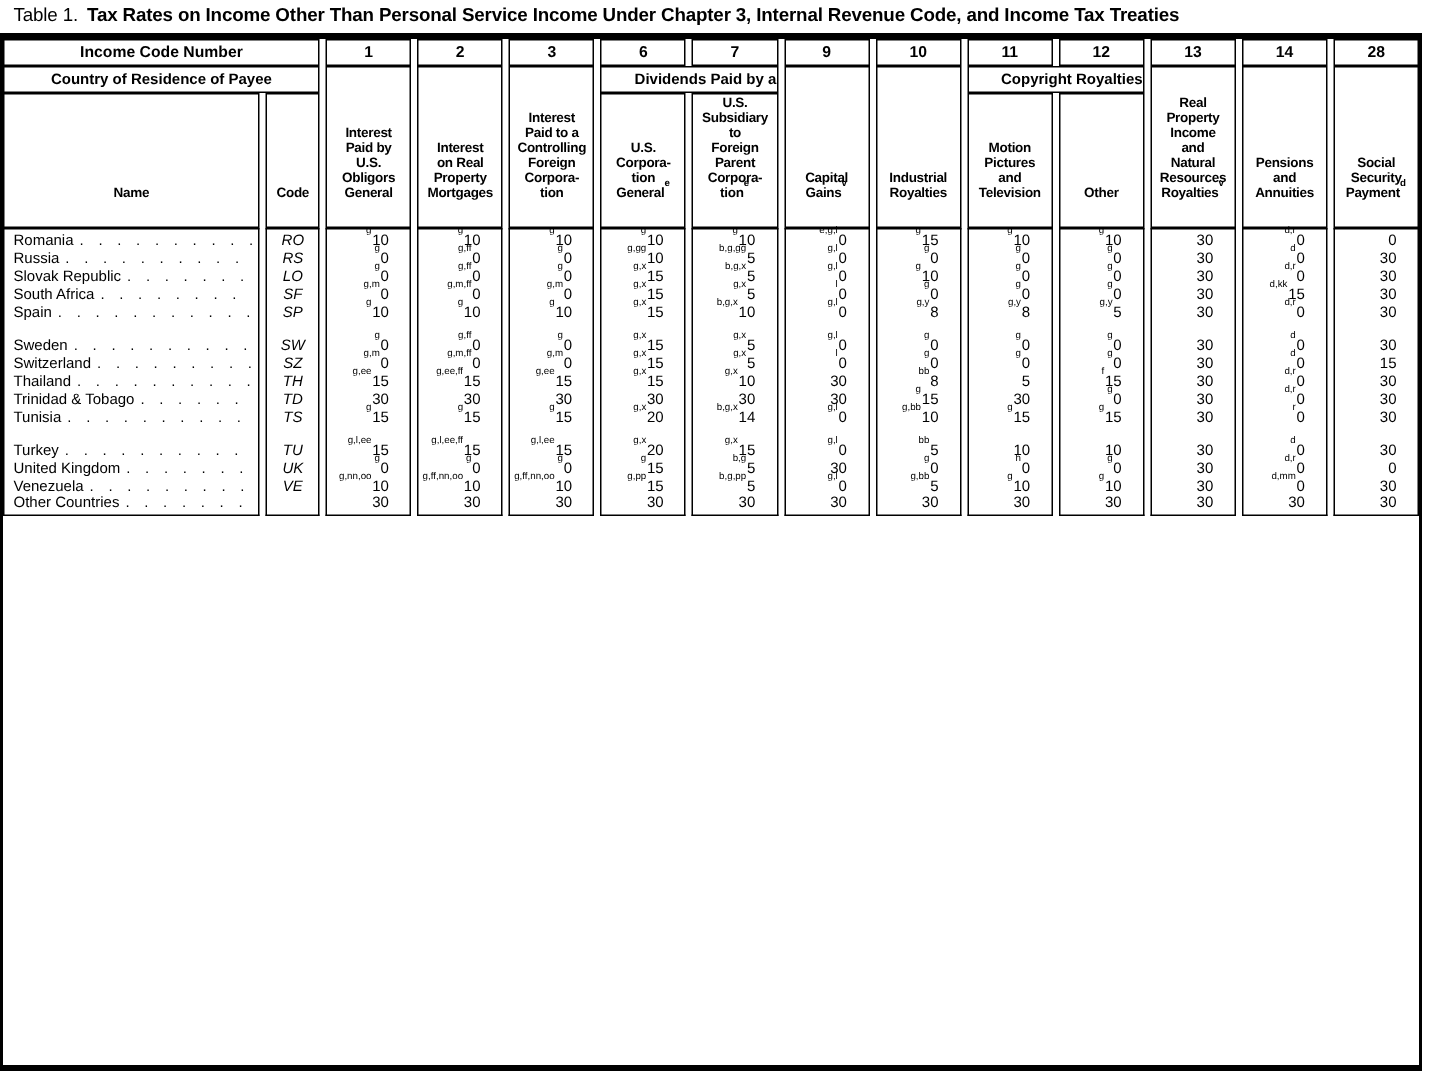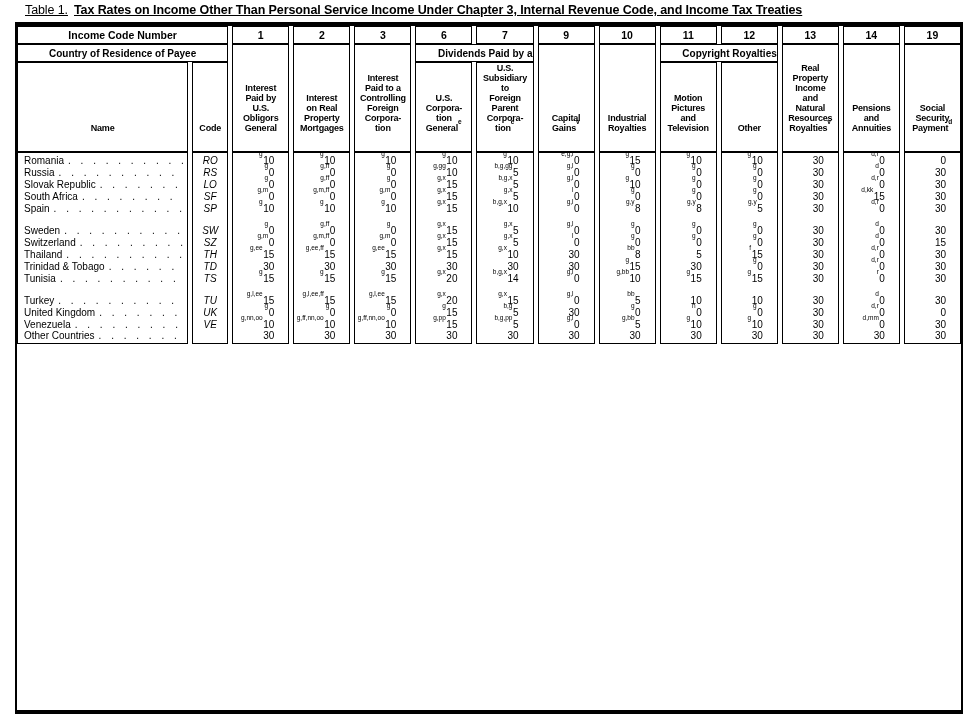--- a/index.html
+++ b/index.html
@@ -1,21 +1,21 @@
 <!DOCTYPE html>
 <html><head>
 <meta charset="utf-8">
 <style>
   html,body{margin:0;padding:0;background:#fff;}
   body{width:963px;height:721px;font-family:"Liberation Sans","DejaVu Sans",sans-serif;color:#000;overflow:hidden;}
   .page{position:relative;width:963px;height:721px;background:#fff;}
-  .title{position:absolute;top:3px;left:25px;font-size:12.5px;white-space:nowrap;letter-spacing:-0.1px;text-decoration:underline;}
+  .title{position:absolute;top:3px;left:9px;font-size:12.5px;white-space:nowrap;letter-spacing:-0.1px;}
   .title .prefix{font-weight:normal;margin-right:6px;}
   .title .bold{font-weight:bold;}
-  .frame{position:absolute;top:22px;left:15px;width:948px;height:692px;box-sizing:border-box;
+  .frame{position:absolute;top:22px;left:0;width:948px;height:692px;box-sizing:border-box;
          border-top:4px solid #000;border-bottom:4px solid #000;
          border-left:2px solid #000;border-right:2px solid #000;overflow:hidden;}
   table.tax{border-collapse:separate;border-spacing:4px 0;table-layout:fixed;width:952px;margin-left:-4px;}
   th,td{box-sizing:border-box;padding:0;font-size:10px;}
   
   th{font-weight:bold;border:1.5px solid #000;background:#fff;}
   .numrow th{height:18px;text-align:center;vertical-align:middle;font-size:10.5px;}
   .crow th{height:18px;vertical-align:middle;font-size:10px;}
   th.lab{vertical-align:bottom;text-align:center;white-space:pre-line;font-size:9px;line-height:10px;
          padding-bottom:18px;letter-spacing:-0.2px;}
@@ -66,21 +66,21 @@
             <th>2</th>
             <th>3</th>
             <th>6</th>
             <th>7</th>
             <th>9</th>
             <th>10</th>
             <th>11</th>
             <th>12</th>
             <th>13</th>
             <th>14</th>
-            <th>19</th>
+            <th>28</th>
           </tr>
           <tr class="crow">
             <th colspan="2">Country of Residence of Payee</th>
             <th rowspan="2" class="lab">Interest
 Paid by
 U.S.
 Obligors
 General</th>
             <th rowspan="2" class="lab">Interest
 on Real

